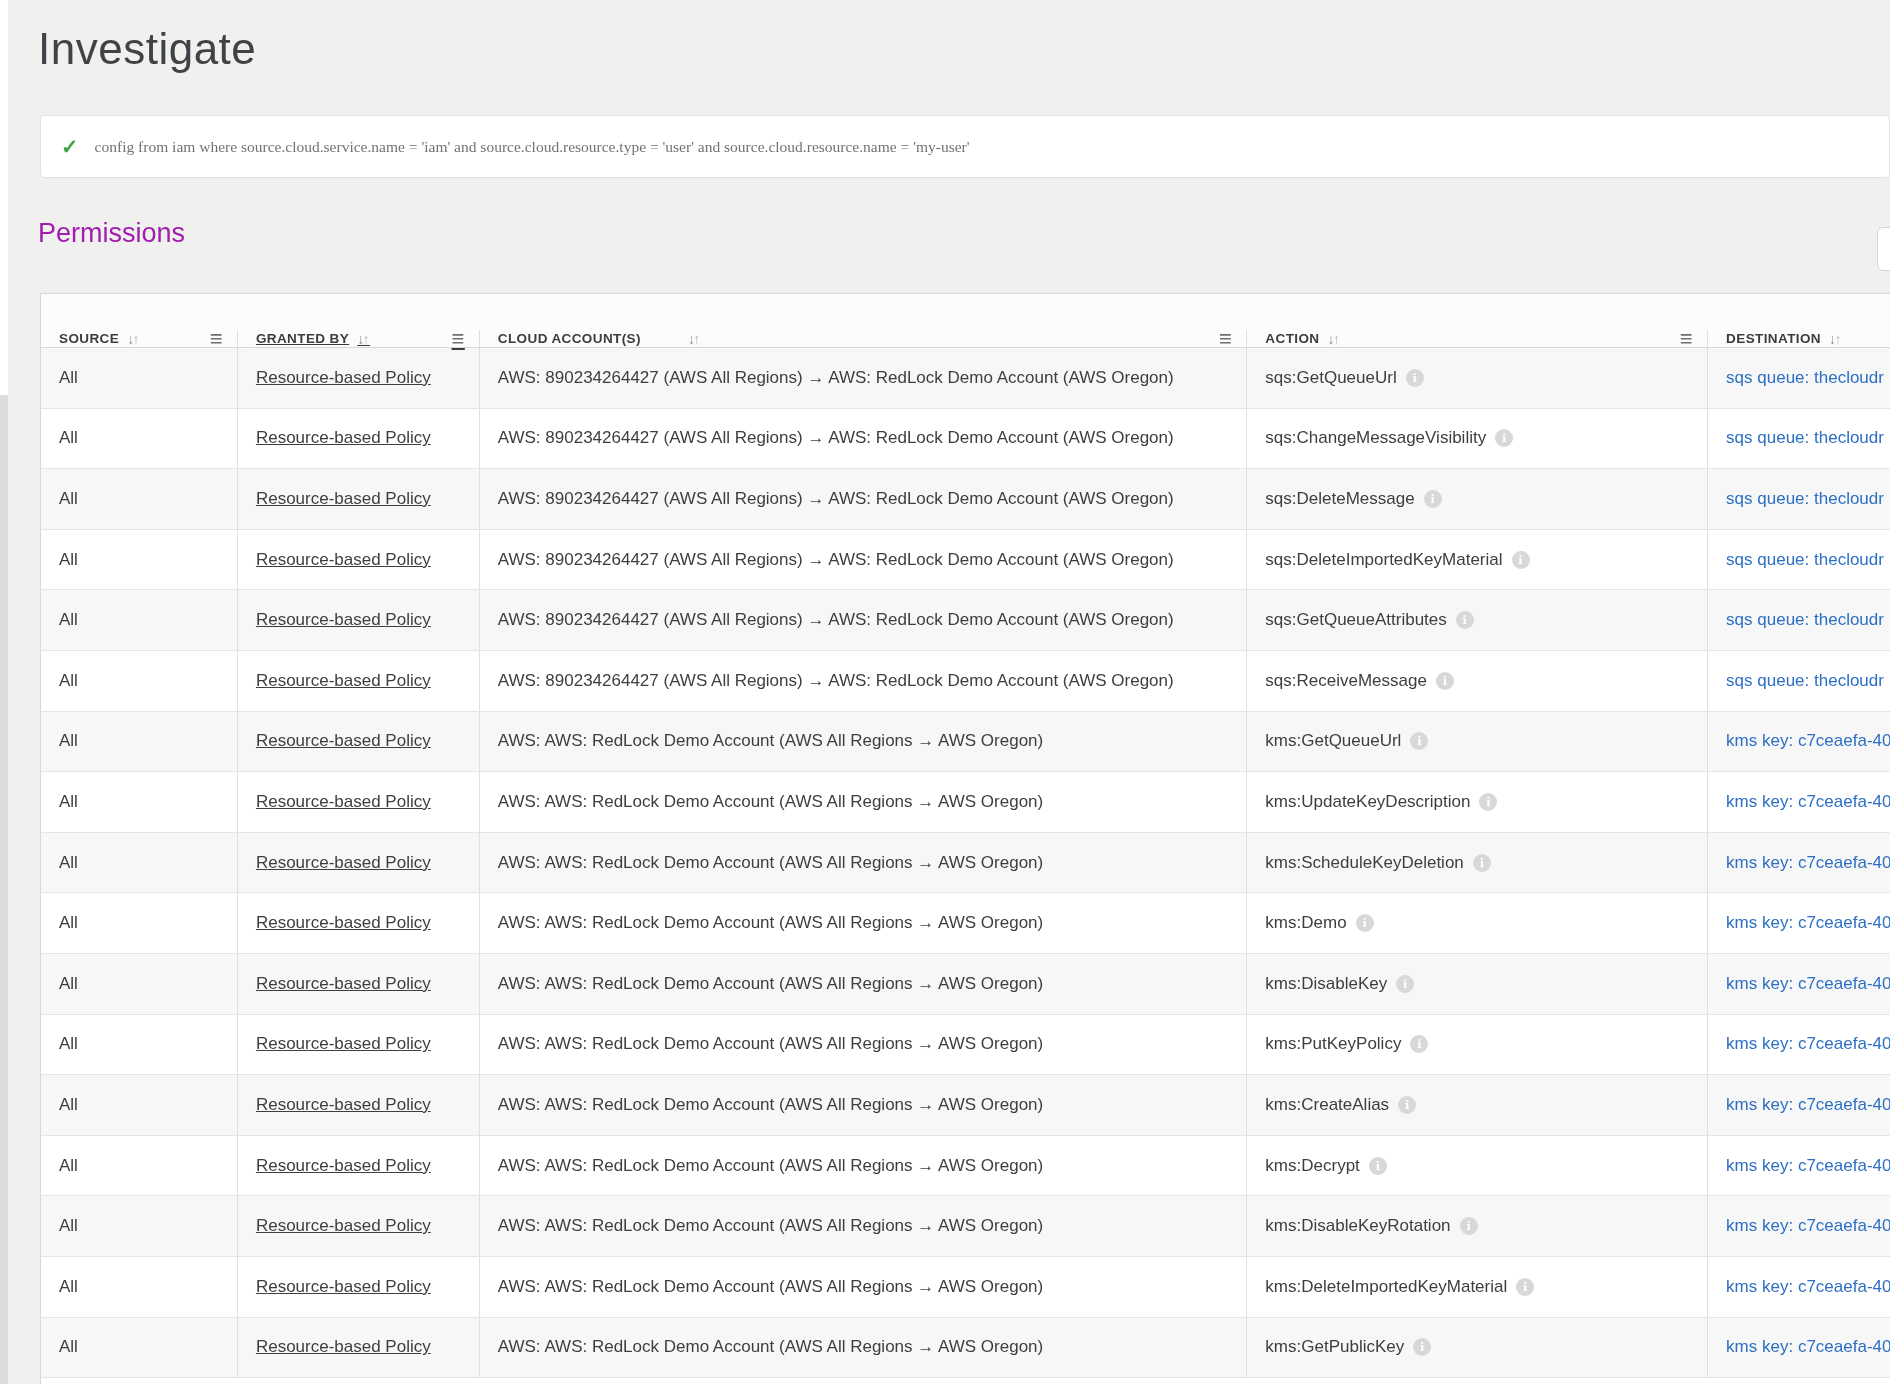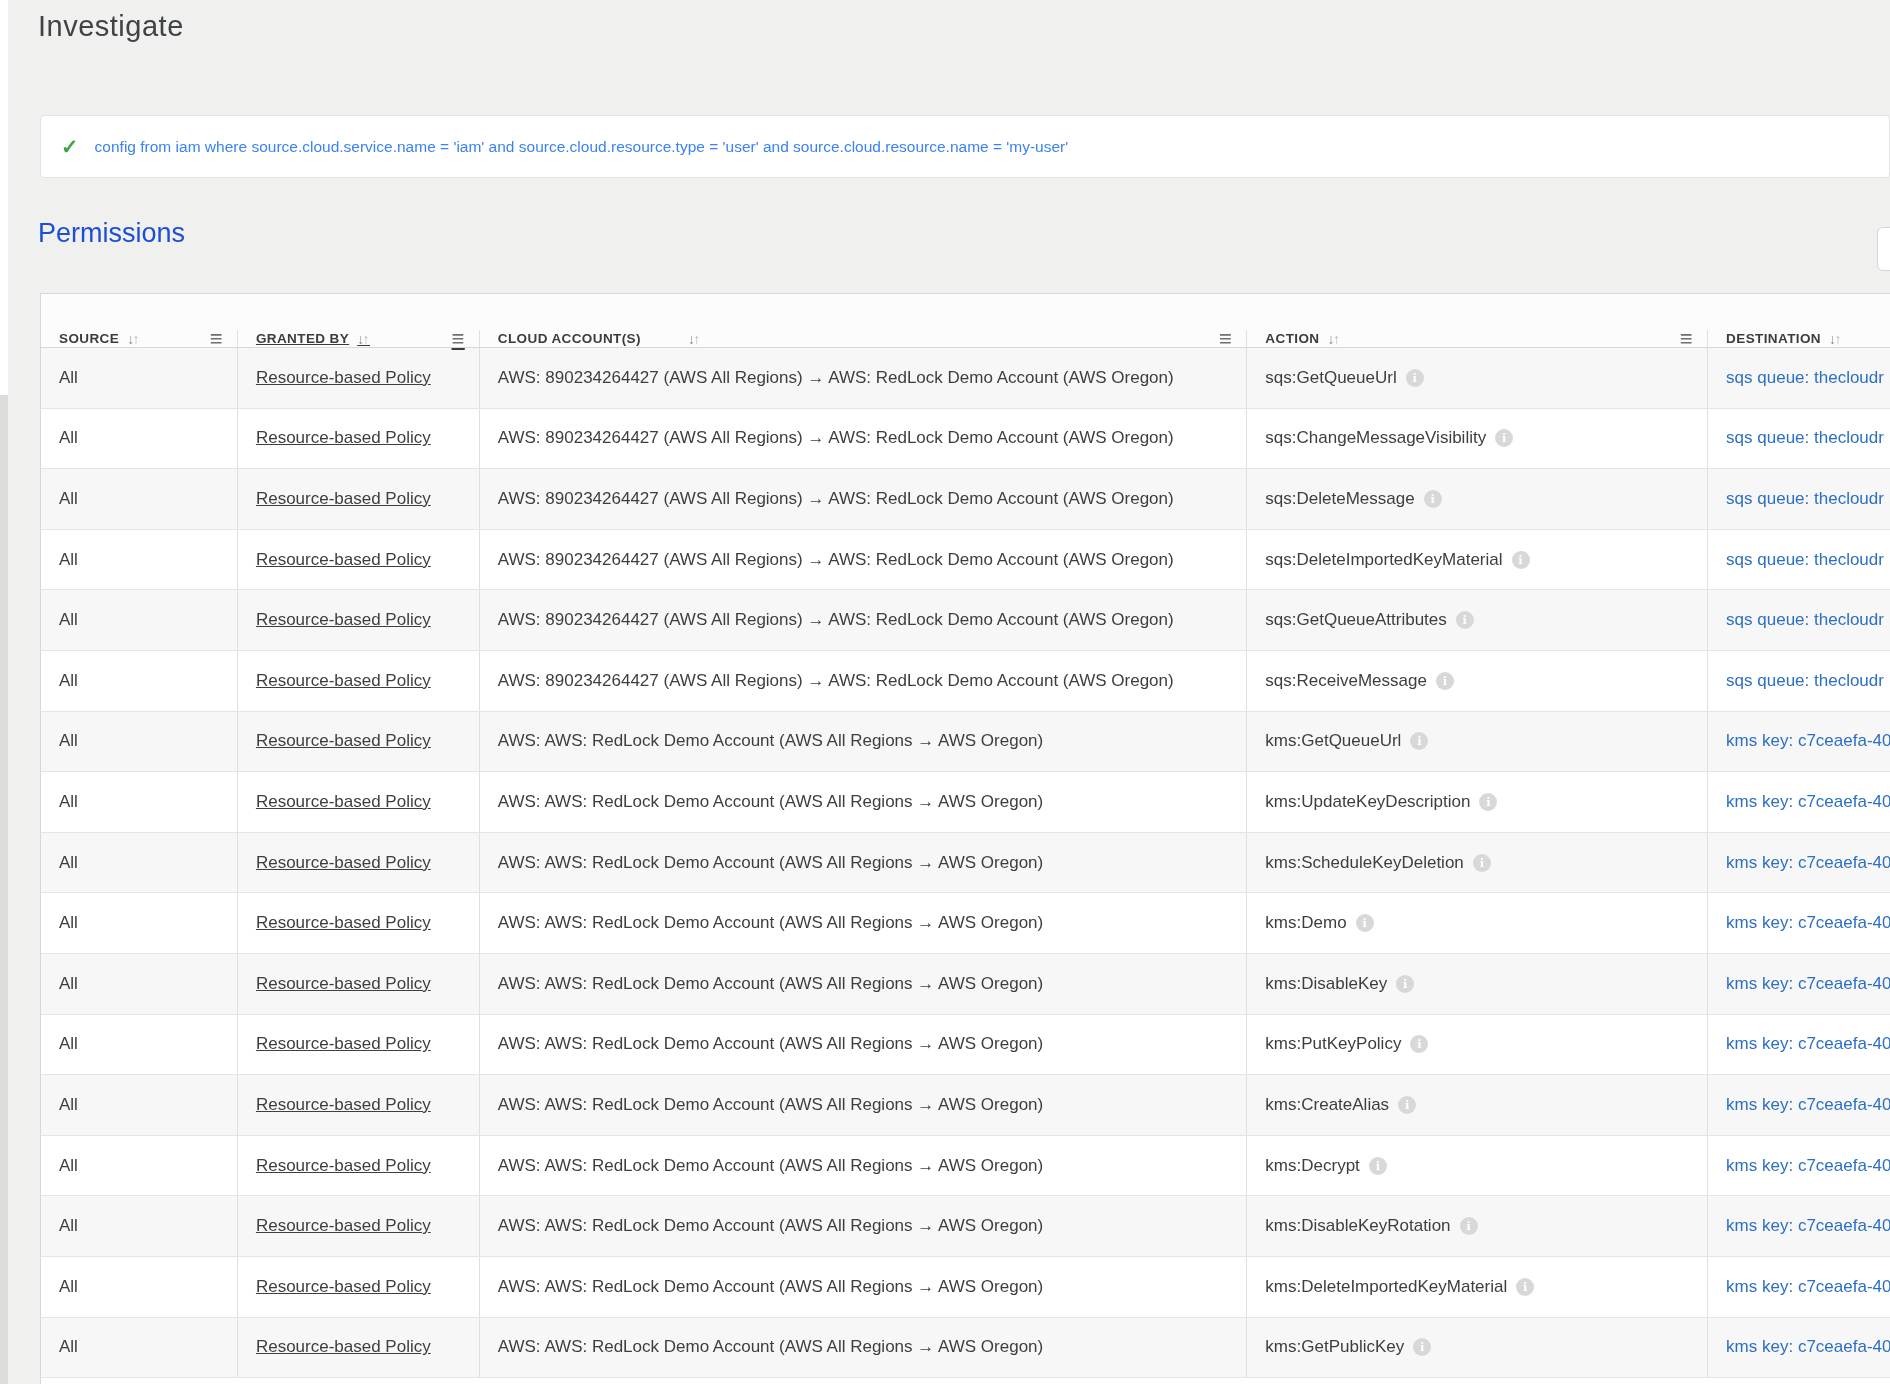--- a/index.html
+++ b/index.html
@@ -6,39 +6,39 @@
   body{
     width:1890px;height:1384px;overflow:hidden;position:relative;
     background:#f0f0ee;
     font-family:"Liberation Sans",sans-serif;
     -webkit-font-smoothing:antialiased;
   }
   .left-strip{position:absolute;left:0;top:0;width:8px;height:395px;background:#ffffff;}
   .left-strip-lower{position:absolute;left:0;top:395px;width:8px;height:989px;background:#dcdcda;}
 
   .page-title{
-    position:absolute;left:38px;top:10px;margin:0;
-    font-size:29px;font-weight:300;color:#3f4347;letter-spacing:.5px;
+    position:absolute;left:38px;top:24px;margin:0;
+    font-size:44px;font-weight:300;color:#3f4347;letter-spacing:.5px;
   }
 
   .query-bar{
     position:absolute;left:40px;top:115px;width:1850px;height:63px;
     background:#ffffff;border:1px solid #e3e3e3;border-radius:4px;
     box-sizing:border-box;display:flex;align-items:center;padding-left:20px;
   }
   .check-icon{font-size:21px;font-weight:bold;line-height:1;}
   .query-text{
     margin-left:16px;
-    font-family:Liberation Sans, sans-serif;
-    font-size:15.5px;color:#3b82f6;white-space:nowrap;
+    font-family:Liberation Serif, serif;
+    font-size:15.5px;color:#737373;white-space:nowrap;
   }
 
   .section-title{
     position:absolute;left:38px;top:218px;margin:0;
-    font-size:27px;font-weight:400;color:#1d4ed8;
+    font-size:27px;font-weight:400;color:#a21caf;
   }
 
   .partial-btn{
     position:absolute;left:1877px;top:227px;width:40px;height:44px;
     background:#ffffff;border:1px solid #d4d4d4;border-radius:6px;box-sizing:border-box;
   }
 
   .perm-table{position:absolute;left:40px;top:293px;width:1912px;}
   .thead{
     display:flex;height:55px;background:#fcfcfc;box-sizing:border-box;

